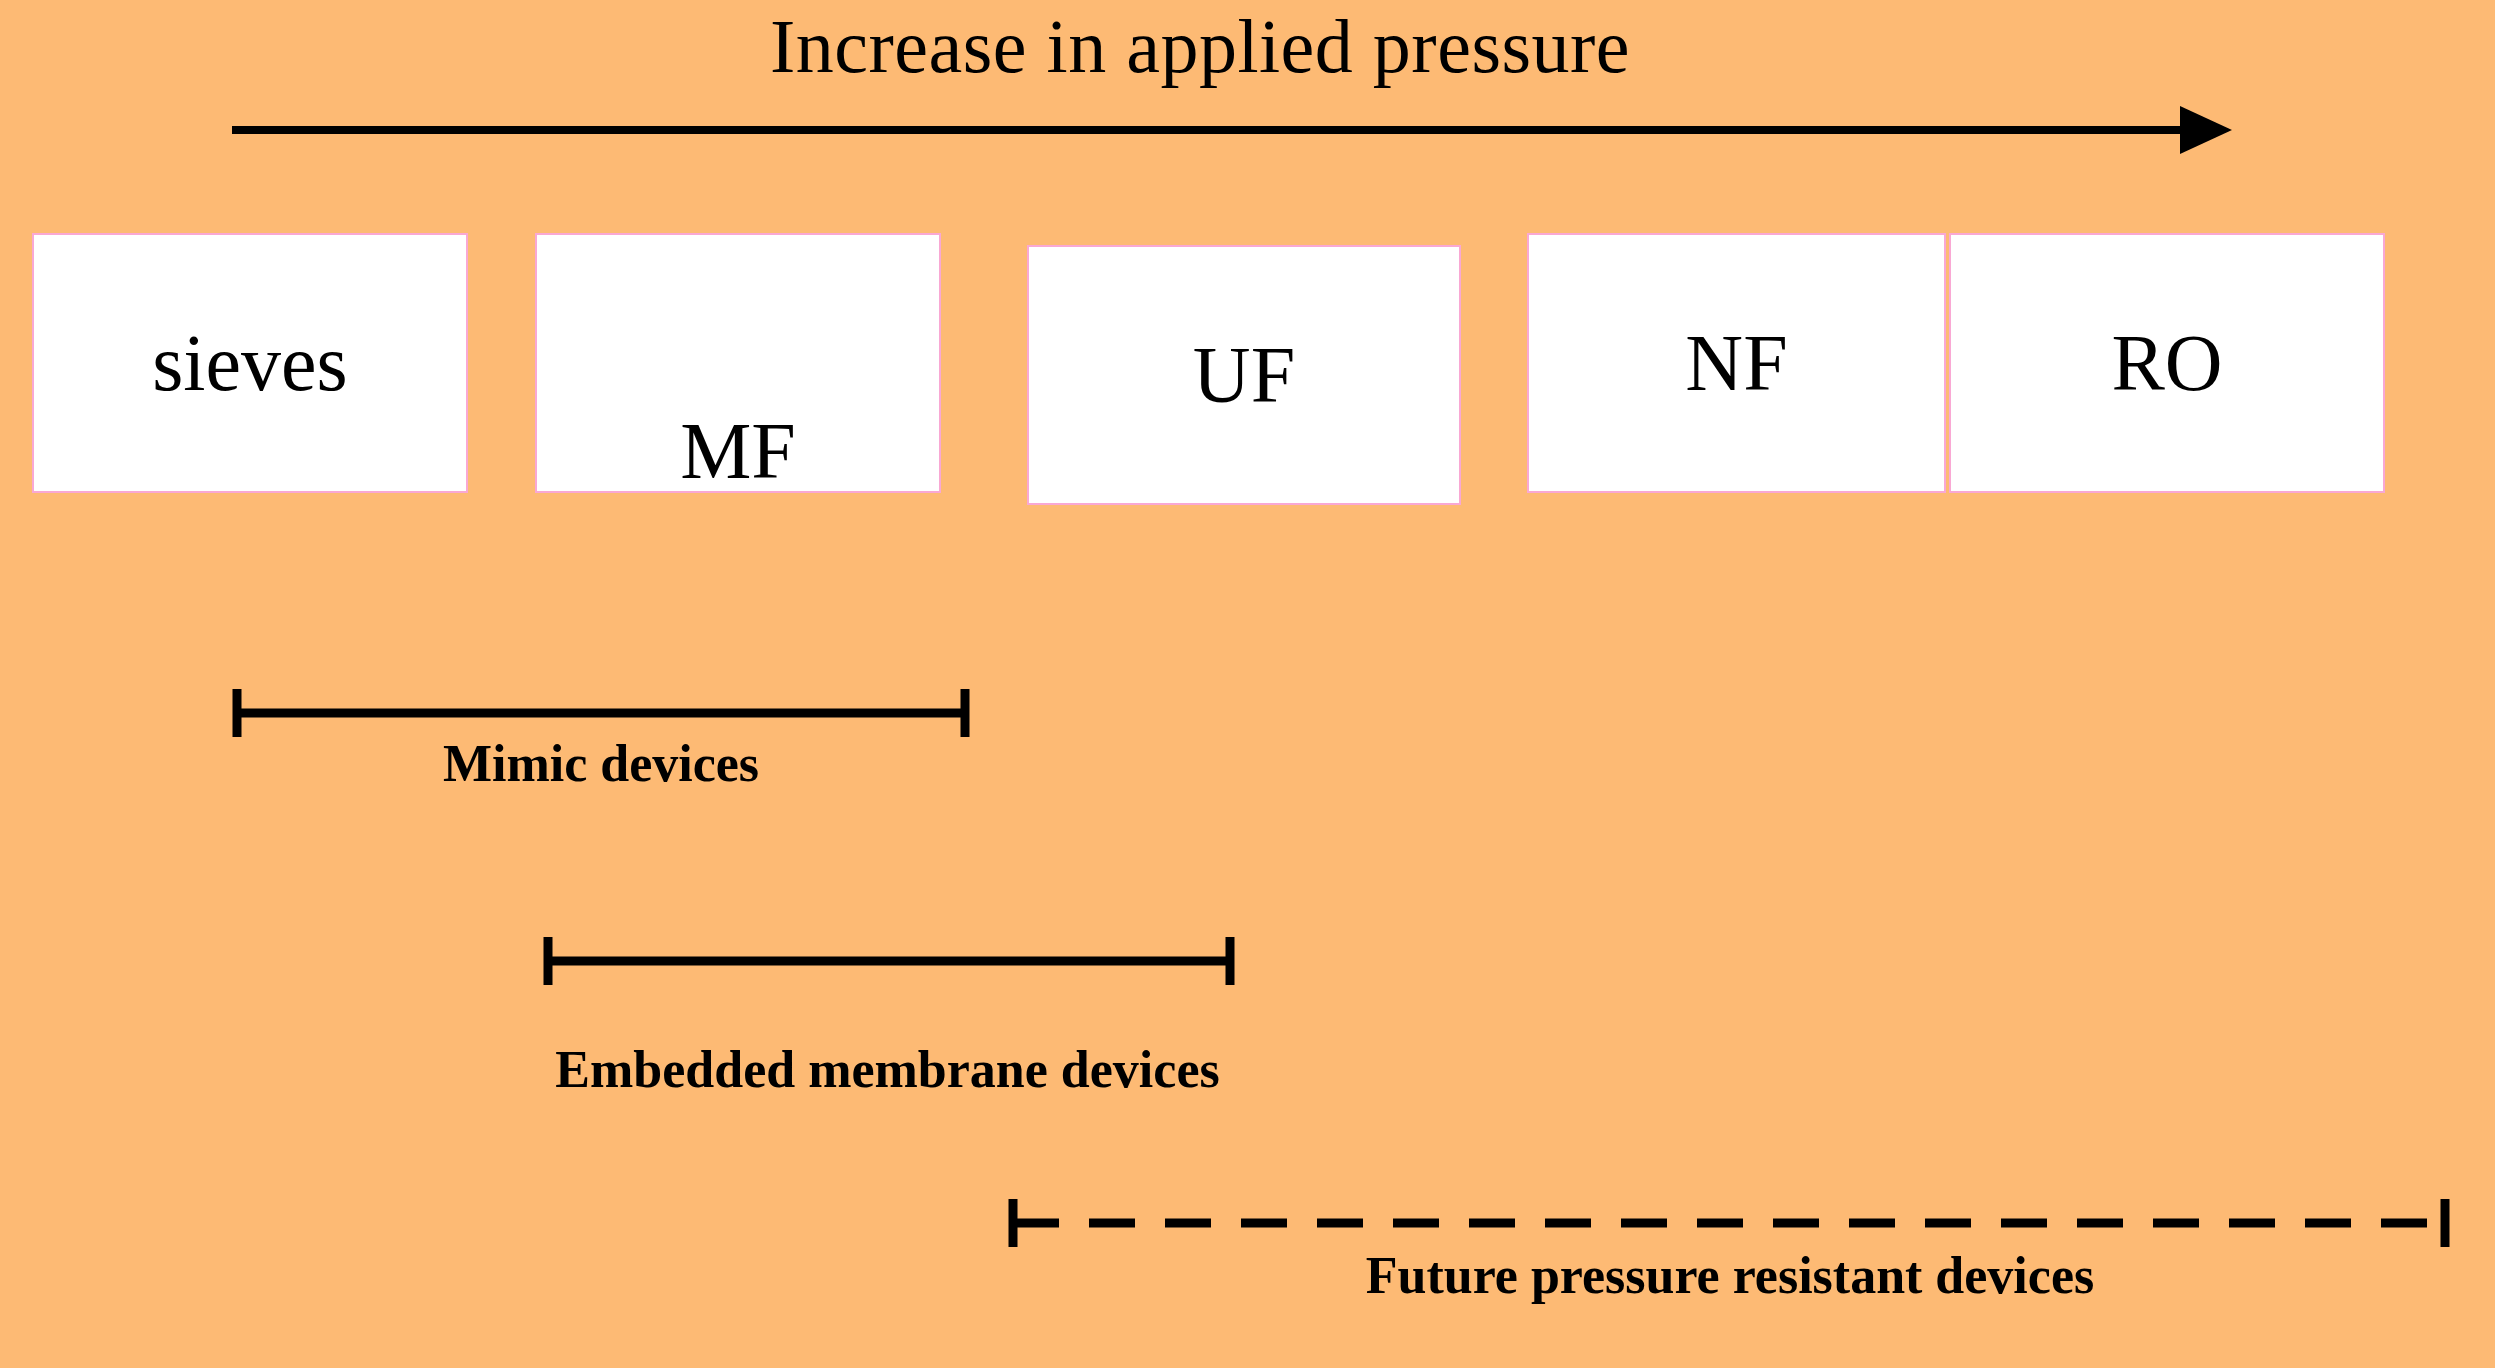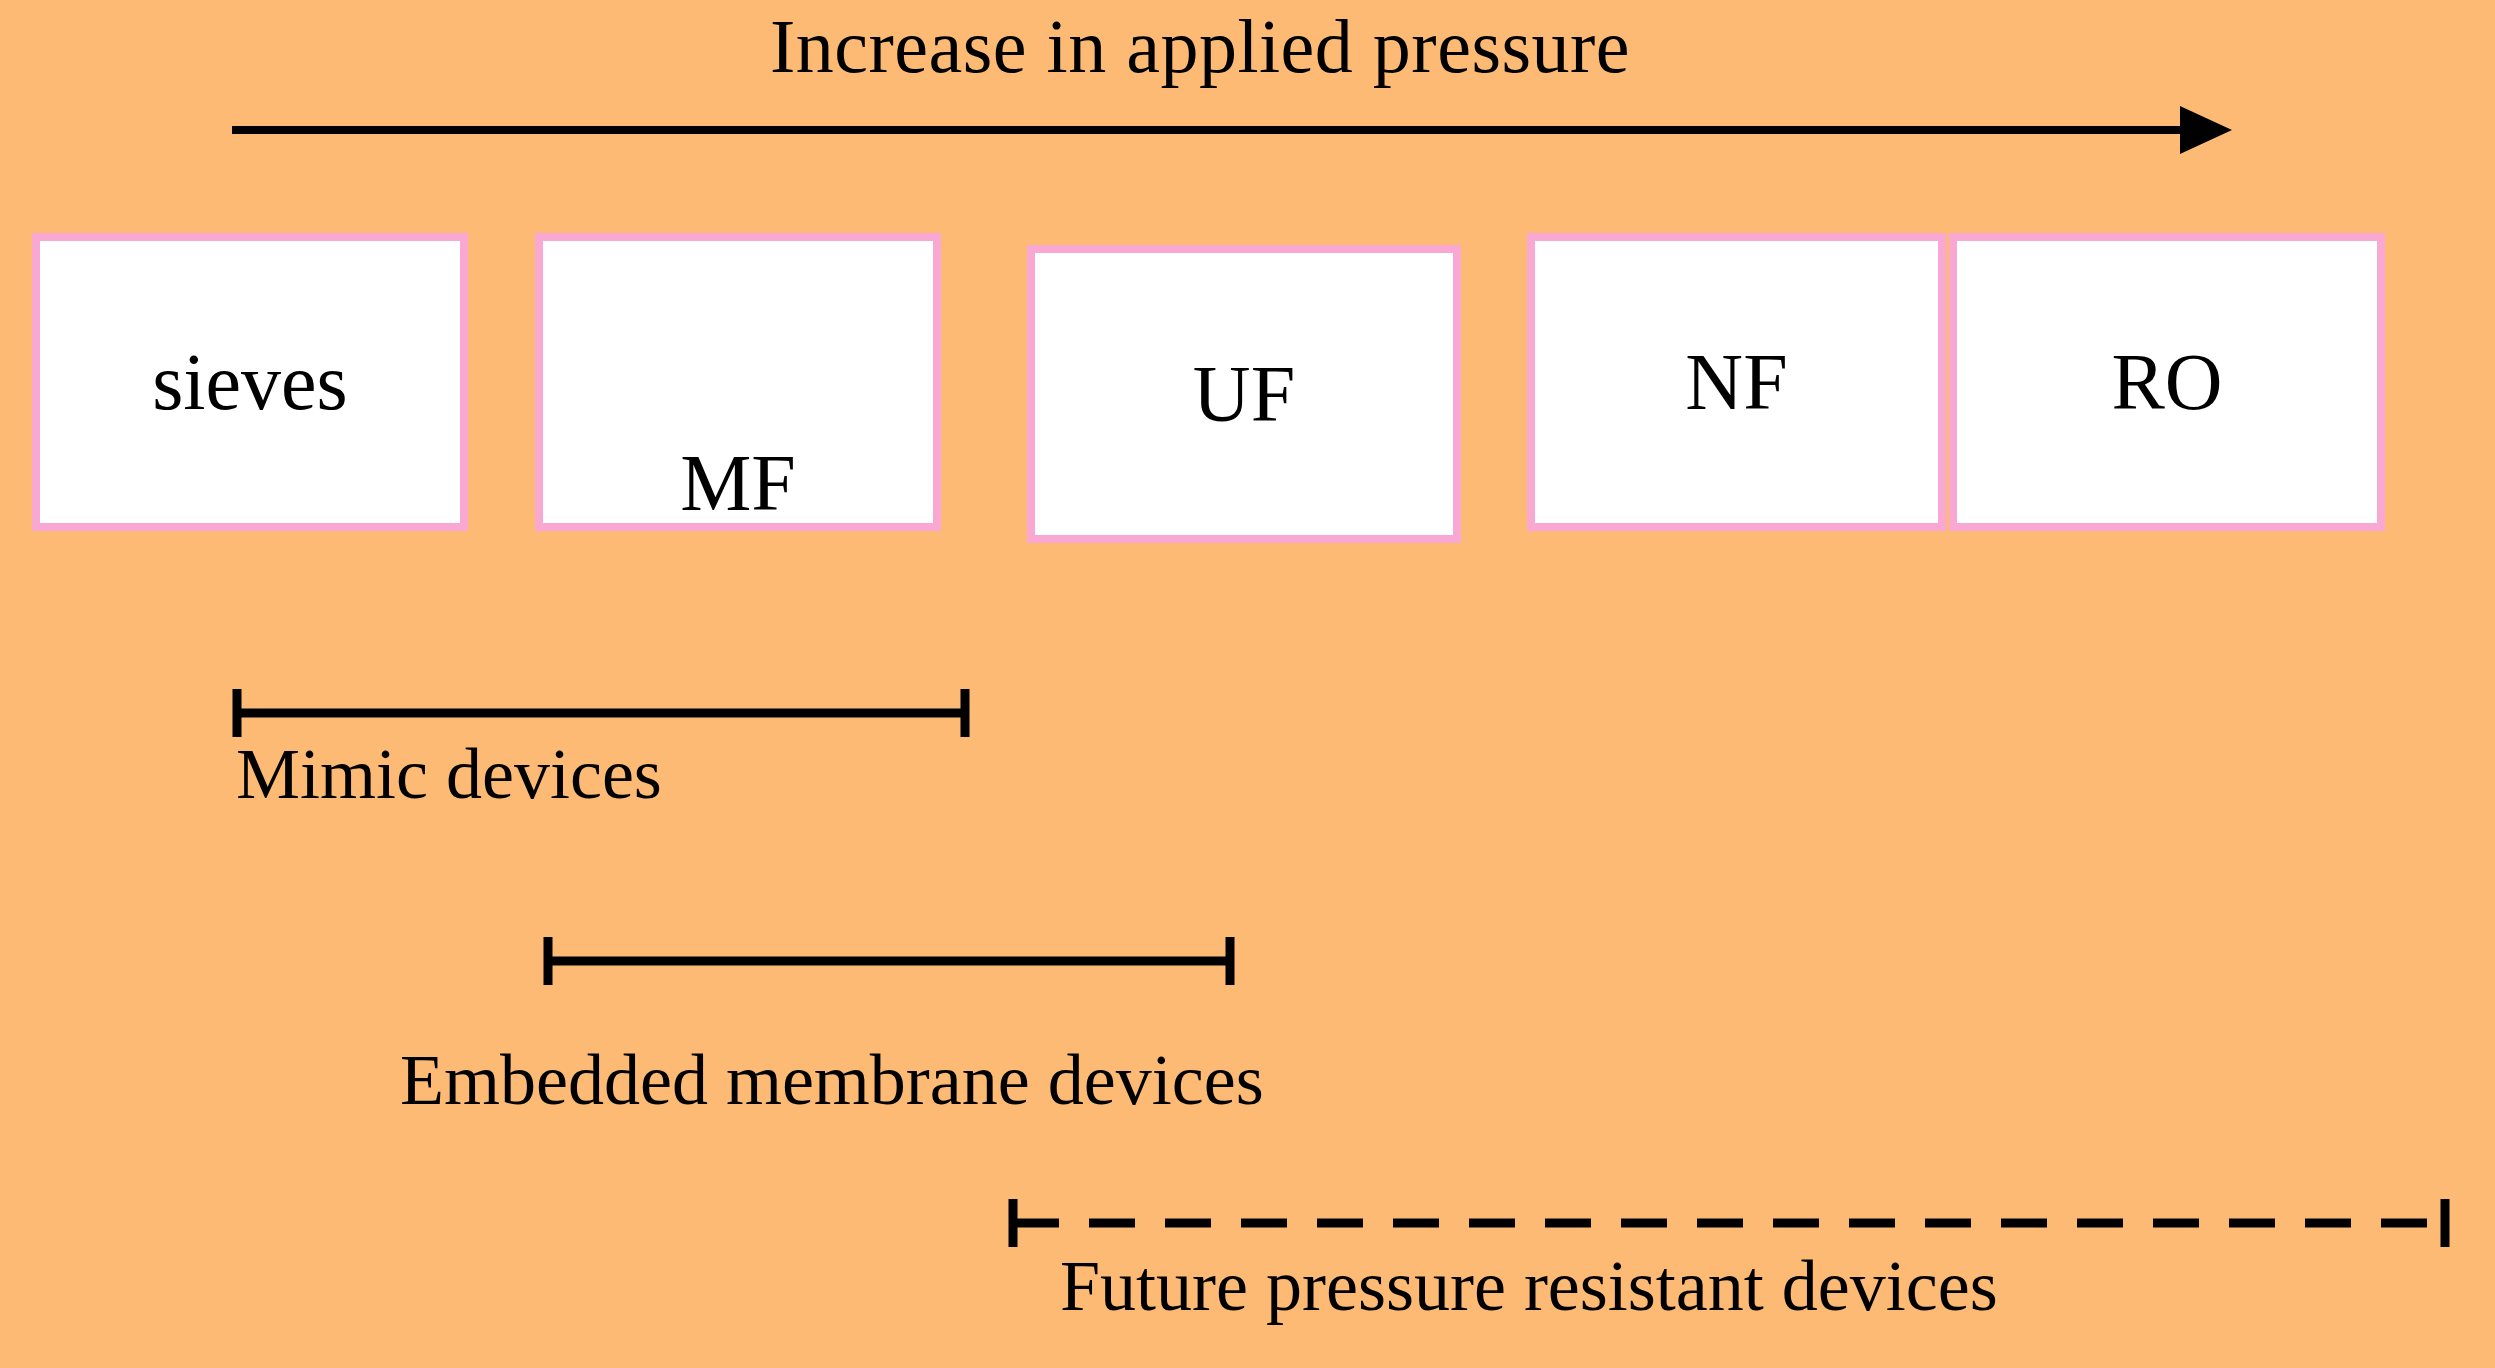--- a/index.html
+++ b/index.html
@@ -37,23 +37,23 @@
   .arrow-svg {
     position: absolute;
     left: 220px;
     top: 100px;
   }
 
   
   .stage-box {
     position: absolute;
     top: 233px;
-    height: 298px;
+    height: 260px;
     box-sizing: border-box;
-    border: 8px solid #f9a8d4;
+    border: 2px solid #f9a8d4;
     background: #ffffff;
     display: flex;
     align-items: center;
     justify-content: center;
   }
   .stage-label {
     font-size: 80px;
     line-height: 1;
     white-space: nowrap;
   }
@@ -61,24 +61,25 @@
   .box-1 { left: 535px;  width: 406px; align-items: flex-end; }
   .box-2 { left: 1027px; width: 434px; margin-top: 12px; }
   .box-3 { left: 1527px; width: 419px; }
   .box-4 { left: 1949px; width: 436px; }
 
   
   .bracket-group { position: absolute; }
   .bracket-svg { display: block; }
   .bracket-caption {
     position: absolute;
-    text-align: left;
-    font-size: 72px;
+    text-align: center;
+    font-size: 52px;
     line-height: 1.0;
     white-space: nowrap;
+    font-weight: bold;
   }
 
   .grp-0 { left: 228px;  top: 685px; }
   .grp-1 { left: 539px;  top: 933px; }
   .grp-2 { left: 1004px; top: 1195px; }
 
   .cap-0 { left: 236px;  top: 738px;  width: 730px; }
   .cap-1 { left: 400px;  top: 1044px;  width: 975px; }
   .cap-2 { left: 1060px; top: 1250px; width: 1340px; }
 </style>

